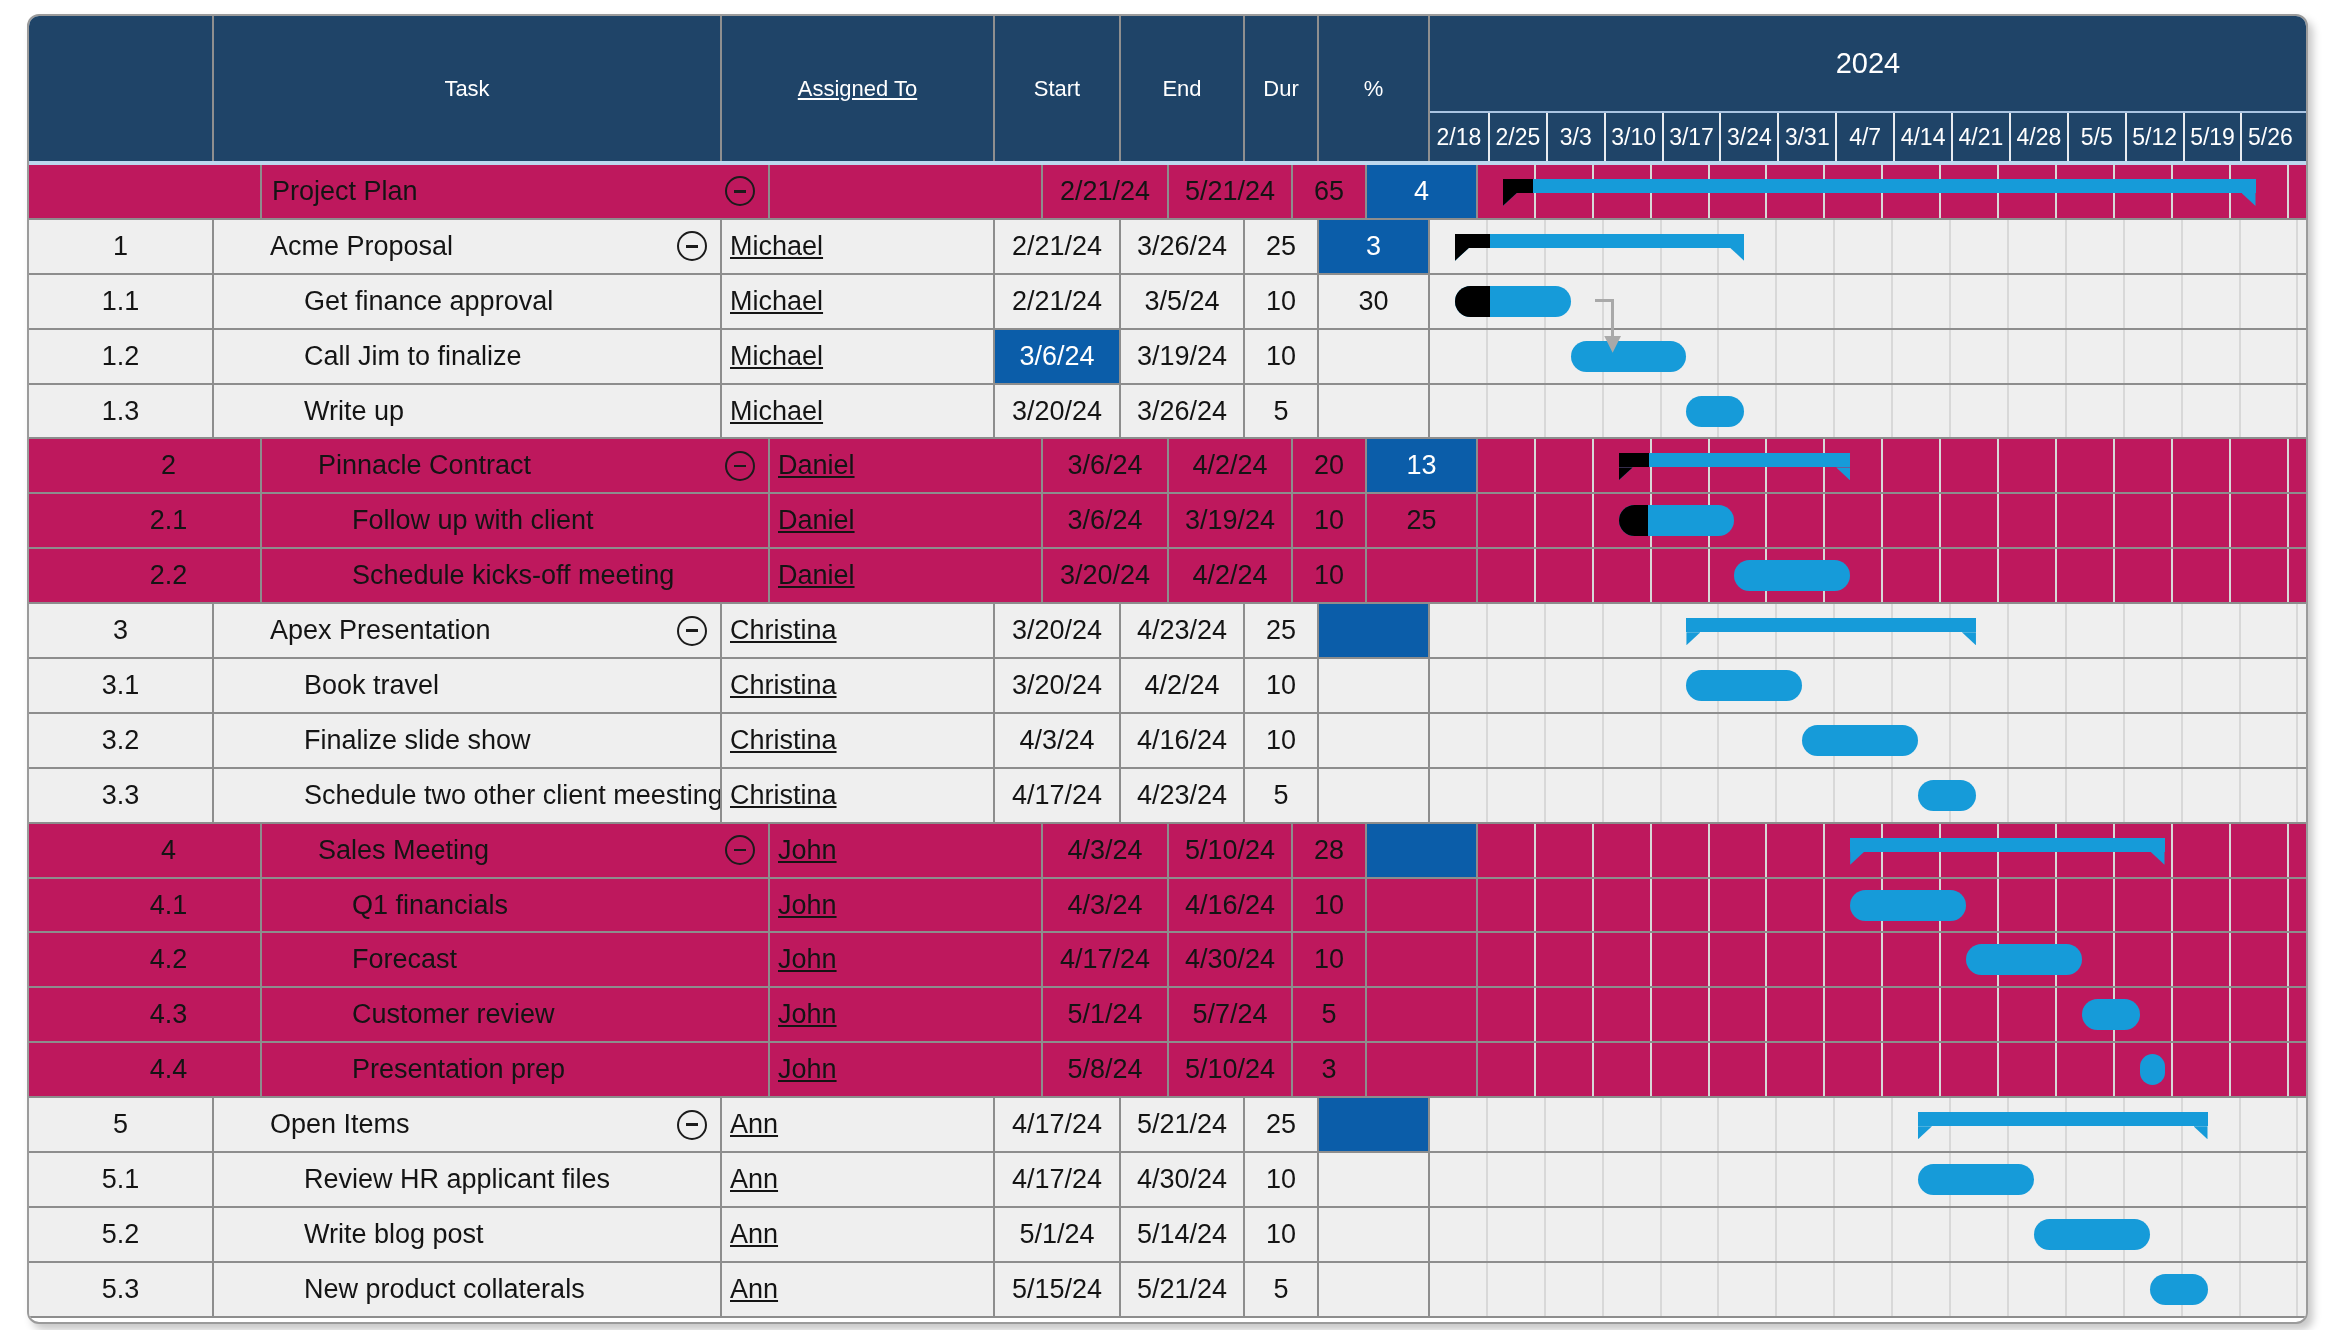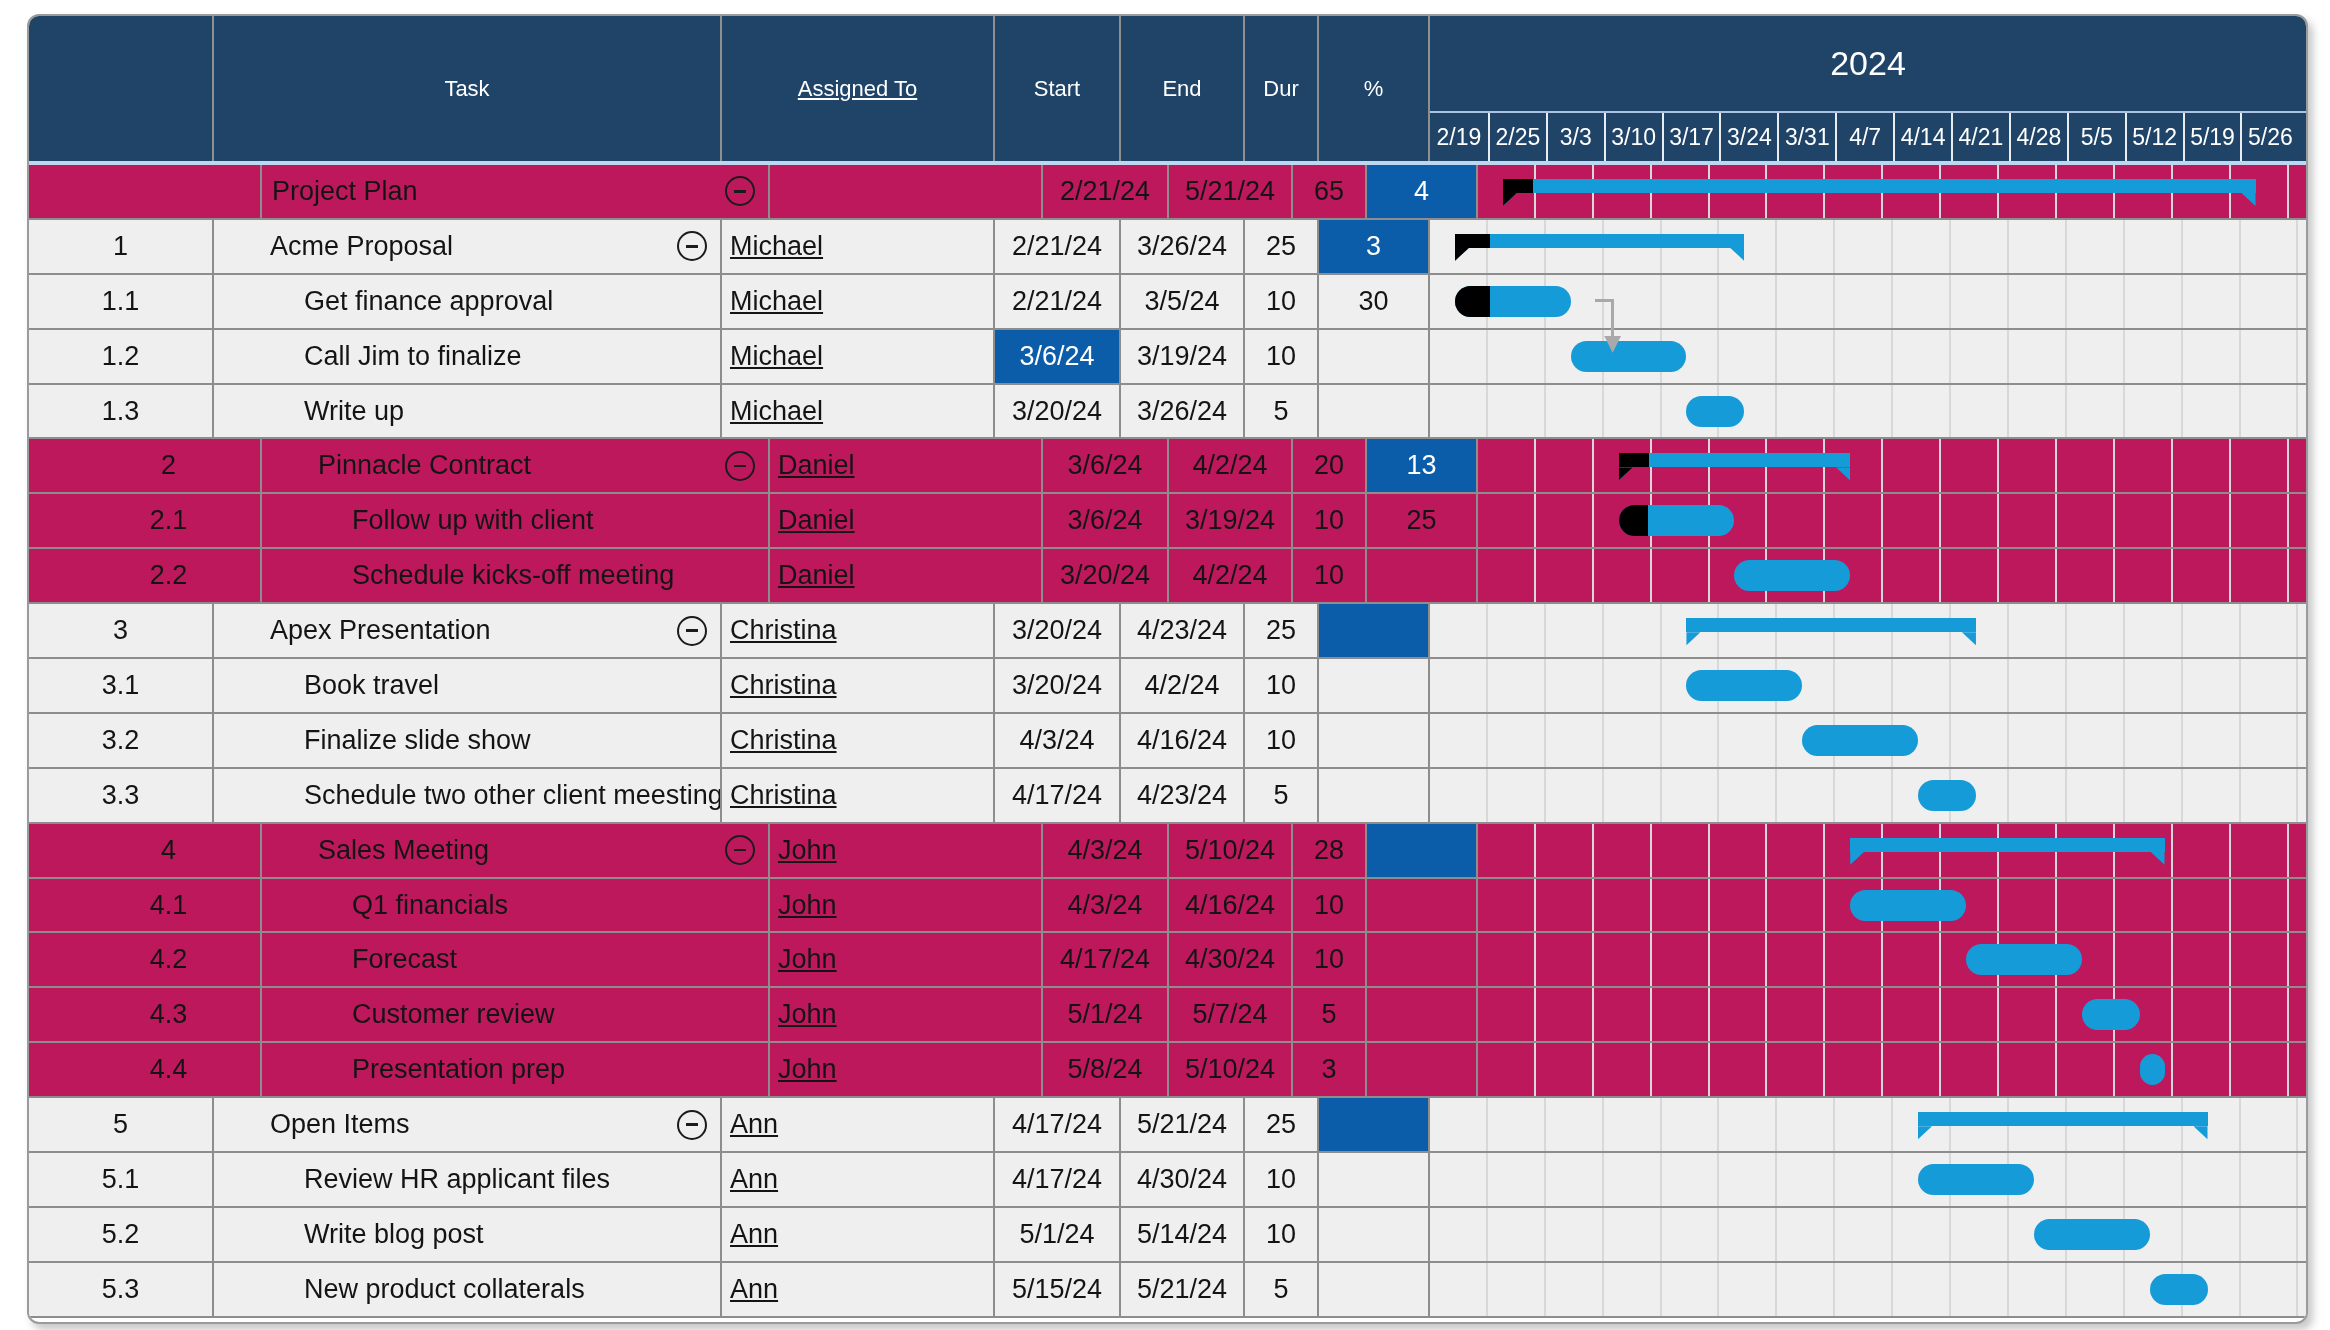--- a/index.html
+++ b/index.html
@@ -9,21 +9,21 @@
           border:2px solid #9b9b9b;border-radius:12px;overflow:hidden;
           box-shadow:5px 6px 8px rgba(0,0,0,0.22);}
   
   .header{display:flex;height:149px;box-sizing:border-box;background:var(--navy,#1f4468);
           border-bottom:4px solid var(--lightstrip,#bdd7ee);}
   .hcell{box-sizing:border-box;border-right:2px solid #8f8f8f;color:#fff;display:flex;
          align-items:center;justify-content:center;font-size:22px;}
   .w-num{width:185px;}.w-task{width:508px;}.w-asg{width:273px;text-decoration:underline;}.w-start{width:126px;}
   .w-end{width:124px;}.w-dur{width:74px;}.w-pct{width:111px;}
   .htl{flex:1;display:flex;flex-direction:column;overflow:hidden;}
-  .hyear{flex:1;display:flex;align-items:center;justify-content:center;color:#fff;font-size:34px;border-radius:31px;}
+  .hyear{flex:1;display:flex;align-items:center;justify-content:center;color:#fff;font-size:29px;border-radius:31px;}
   .hdates{height:50px;display:flex;box-sizing:border-box;border-top:2px solid #aac4e2;overflow:hidden;}
   .hdate{flex:0 0 57.9px;box-sizing:border-box;border-left:2px solid rgba(255,255,255,0.9);
          color:#fff;font-size:23px;display:flex;align-items:center;justify-content:center;}
   .hdate:first-child{border-left:none;}
   
   .rows{position:relative;}
   .row{display:flex;height:54.9px;box-sizing:border-box;border-bottom:2px solid #8d8d8d;}
   .row.white{background:#be185d;padding-left:48px;}
   .row.gray{background:var(--stripe,#efefef);}
   .c{box-sizing:border-box;border-right:2px solid #8d8d8d;display:flex;align-items:center;
@@ -65,21 +65,21 @@
       <div class="hcell w-num"></div>
       <div class="hcell w-task">Task</div>
       <div class="hcell w-asg">Assigned To</div>
       <div class="hcell w-start">Start</div>
       <div class="hcell w-end">End</div>
       <div class="hcell w-dur">Dur</div>
       <div class="hcell w-pct">%</div>
       <div class="htl">
         <div class="hyear">2024</div>
         <div class="hdates">
-            <div class="hdate">2/19</div>
+            <div class="hdate">2/18</div>
             <div class="hdate">2/25</div>
             <div class="hdate">3/3</div>
             <div class="hdate">3/10</div>
             <div class="hdate">3/17</div>
             <div class="hdate">3/24</div>
             <div class="hdate">3/31</div>
             <div class="hdate">4/7</div>
             <div class="hdate">4/14</div>
             <div class="hdate">4/21</div>
             <div class="hdate">4/28</div>

